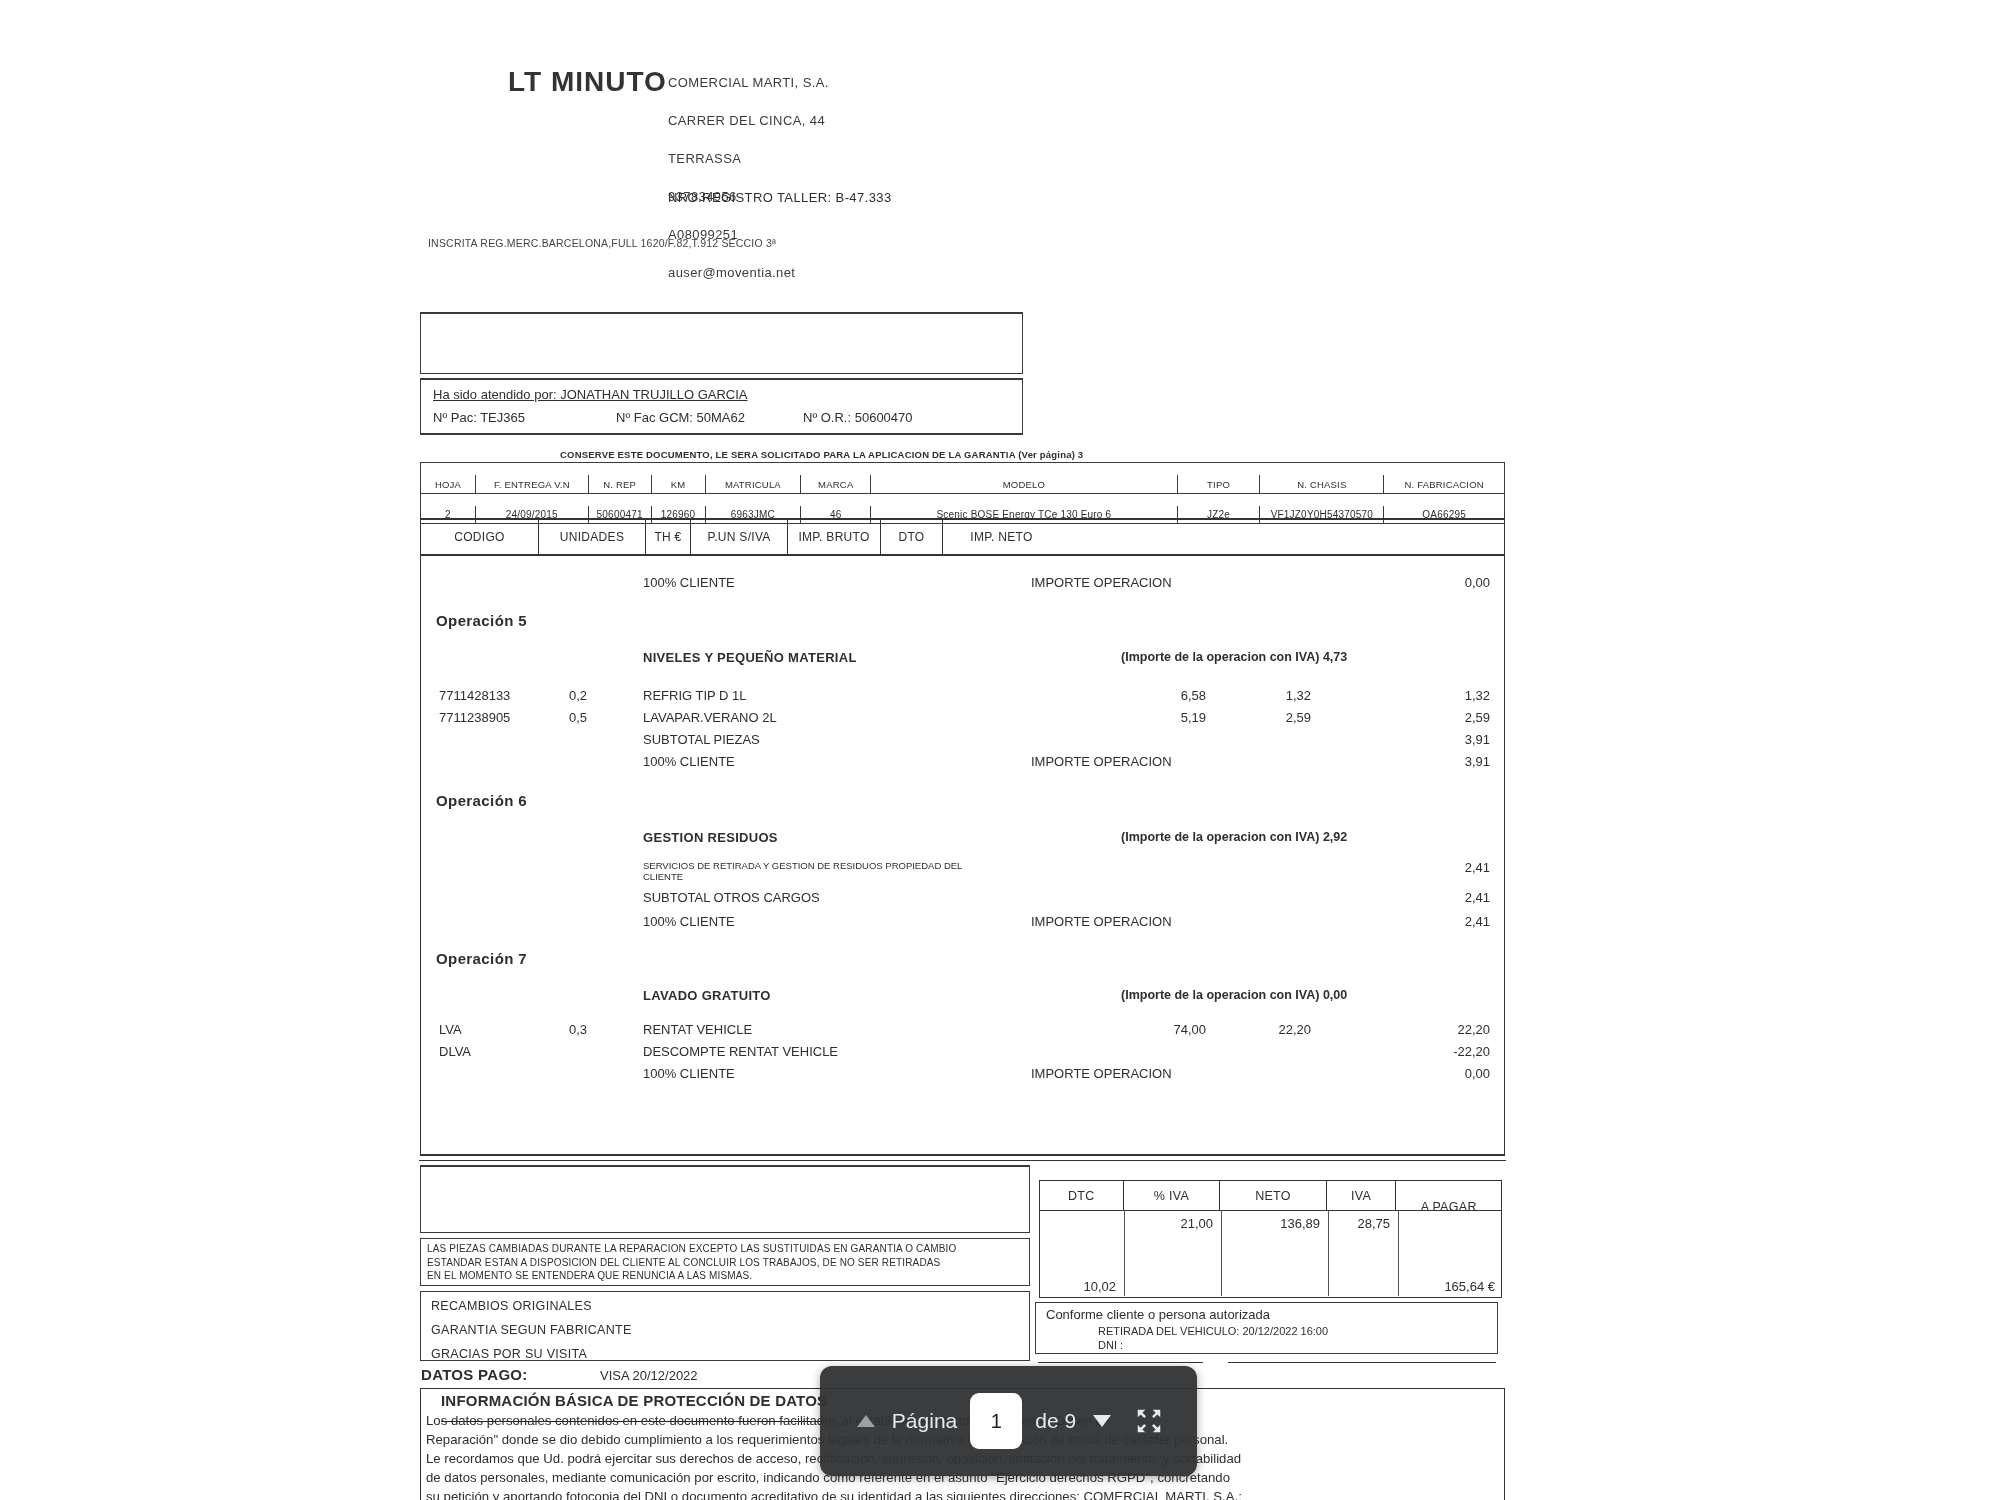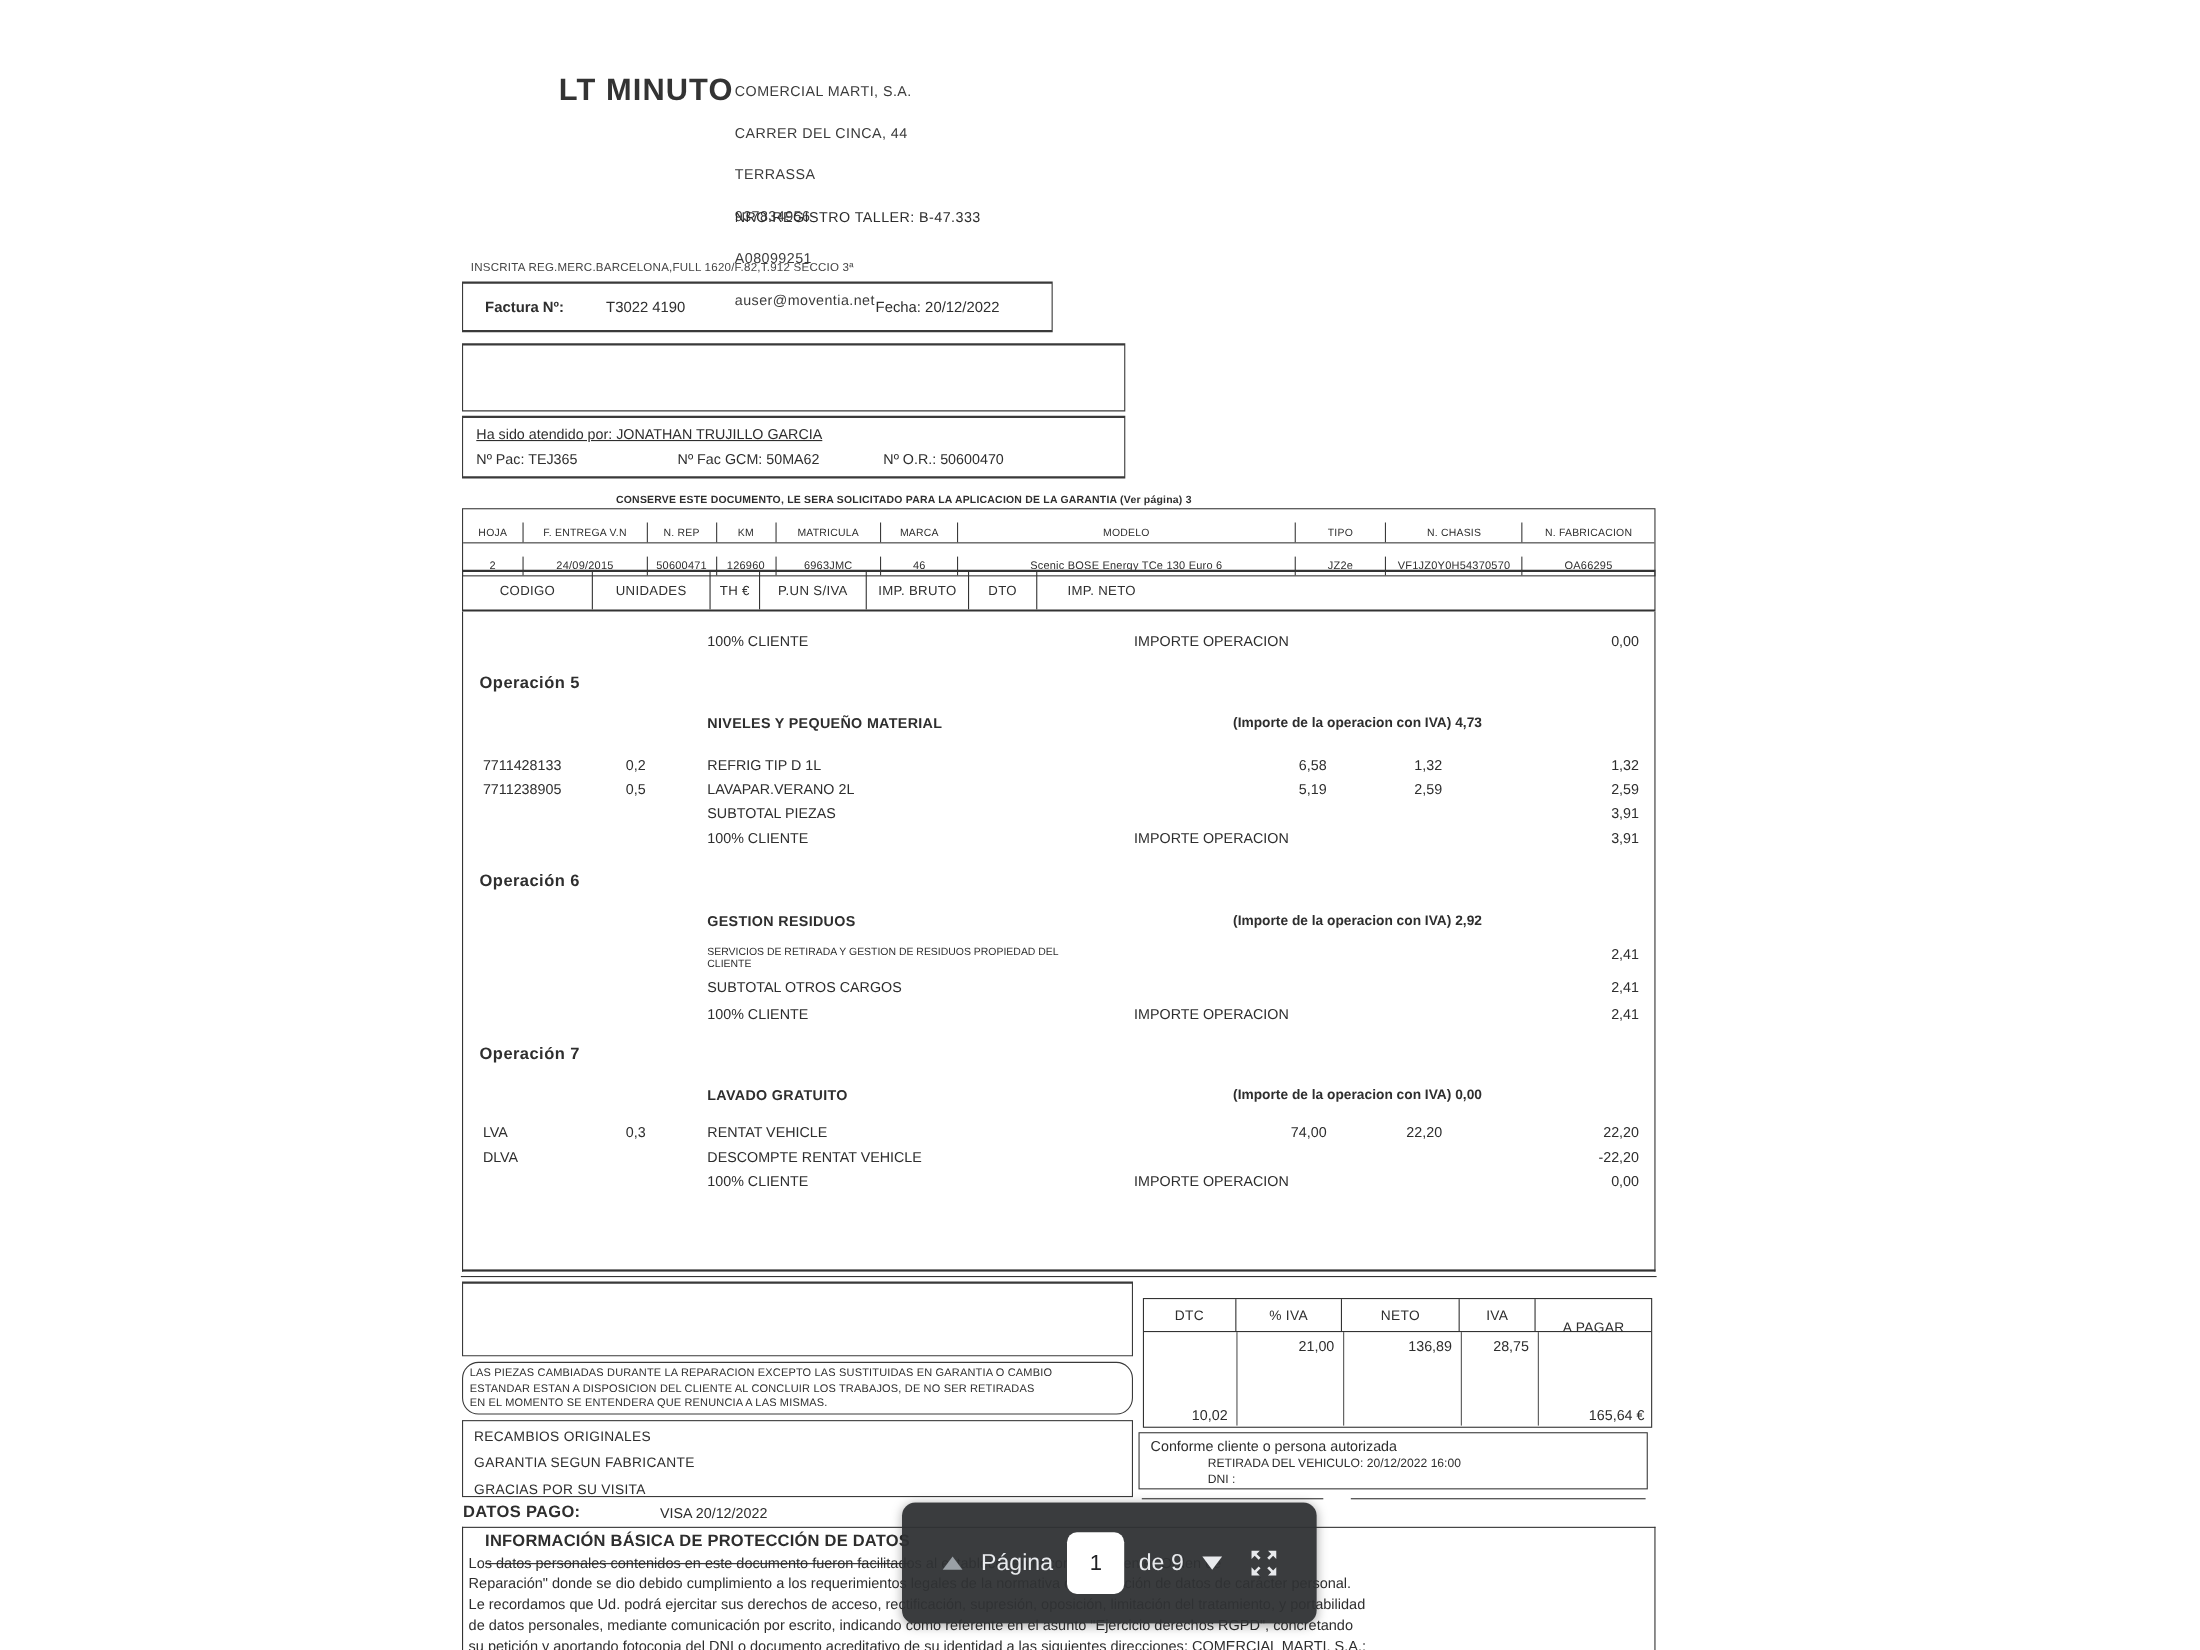--- a/index.html
+++ b/index.html
@@ -72,21 +72,21 @@
   .tbody span { position: absolute; text-align: right; padding-right: 8px; }
 
   .conforme-box { left: 1035px; top: 1302px; width: 463px; height: 52px; }
   .conforme-box .c1 { position: absolute; left: 10px; top: 4px; font-size: 13px; }
   .conforme-box .c2 { position: absolute; left: 62px; top: 22px; font-size: 11px; }
   .conforme-box .c3 { position: absolute; left: 62px; top: 36px; font-size: 11px; }
   .sig { position: absolute; border-top: 1.5px solid #333; }
 
   
   .empty-box { left: 420px; top: 1165px; width: 610px; height: 68px; border-top-width: 2.5px; }
-  .piezas-box { left: 420px; top: 1238px; width: 610px; height: 48px; padding: 3px 6px; font-size: 10px; line-height: 13.5px; letter-spacing: .15px; border-radius: 15px; }
+  .piezas-box { left: 420px; top: 1238px; width: 610px; height: 48px; padding: 3px 6px; font-size: 10px; line-height: 13.5px; letter-spacing: .15px; }
   .msgs-box { left: 420px; top: 1291px; width: 610px; height: 70px; }
   .msgs-box div { position: absolute; left: 10px; font-size: 12.5px; letter-spacing: .3px; }
   .pago-lbl { left: 421px; top: 1366px; font-size: 15px; font-weight: 700; letter-spacing: .3px; }
   .pago-val { left: 600px; top: 1368px; font-size: 13px; }
 
   .infobox { position: absolute; left: 420px; top: 1388px; width: 1085px; height: 112px;
              border: 1.5px solid #333; border-bottom: none; overflow: hidden; }
   .info-title { position: absolute; left: 20px; top: 3px; font-size: 15px; font-weight: 700;
                 border-bottom: 1.5px solid #222; padding-bottom: 12px; letter-spacing: .2px; }
   .rgpd-line { position: absolute; left: 5px; font-size: 13.2px; white-space: nowrap; }
@@ -114,25 +114,20 @@
     <div>COMERCIAL MARTI, S.A.</div>
     <div>CARRER DEL CINCA, 44</div>
     <div>TERRASSA</div>
     <div>937834956</div>
     <div>A08099251</div>
     <div>auser@moventia.net</div>
   </div>
   <div class="abs registro">NRO.REGISTRO TALLER:  B-47.333</div>
   <div class="abs inscrita">INSCRITA REG.MERC.BARCELONA,FULL 1620/F.82,T.912 SECCIO 3ª</div>
 
-  <div class="box factura-box">
-    <span class="lbl">Factura Nº:</span>
-    <span class="num">T3022 4190</span>
-    <span class="fecha">Fecha:  20/12/2022</span>
-  </div>
 
   <div class="box client-box"></div>
 
   <div class="box atendido-box">
     <span class="l1">Ha sido atendido por:  JONATHAN TRUJILLO GARCIA</span>
     <span class="r1">Nº Pac:    TEJ365</span>
     <span class="r2">Nº Fac GCM:  50MA62</span>
     <span class="r3">Nº O.R.:   50600470</span>
   </div>
 

